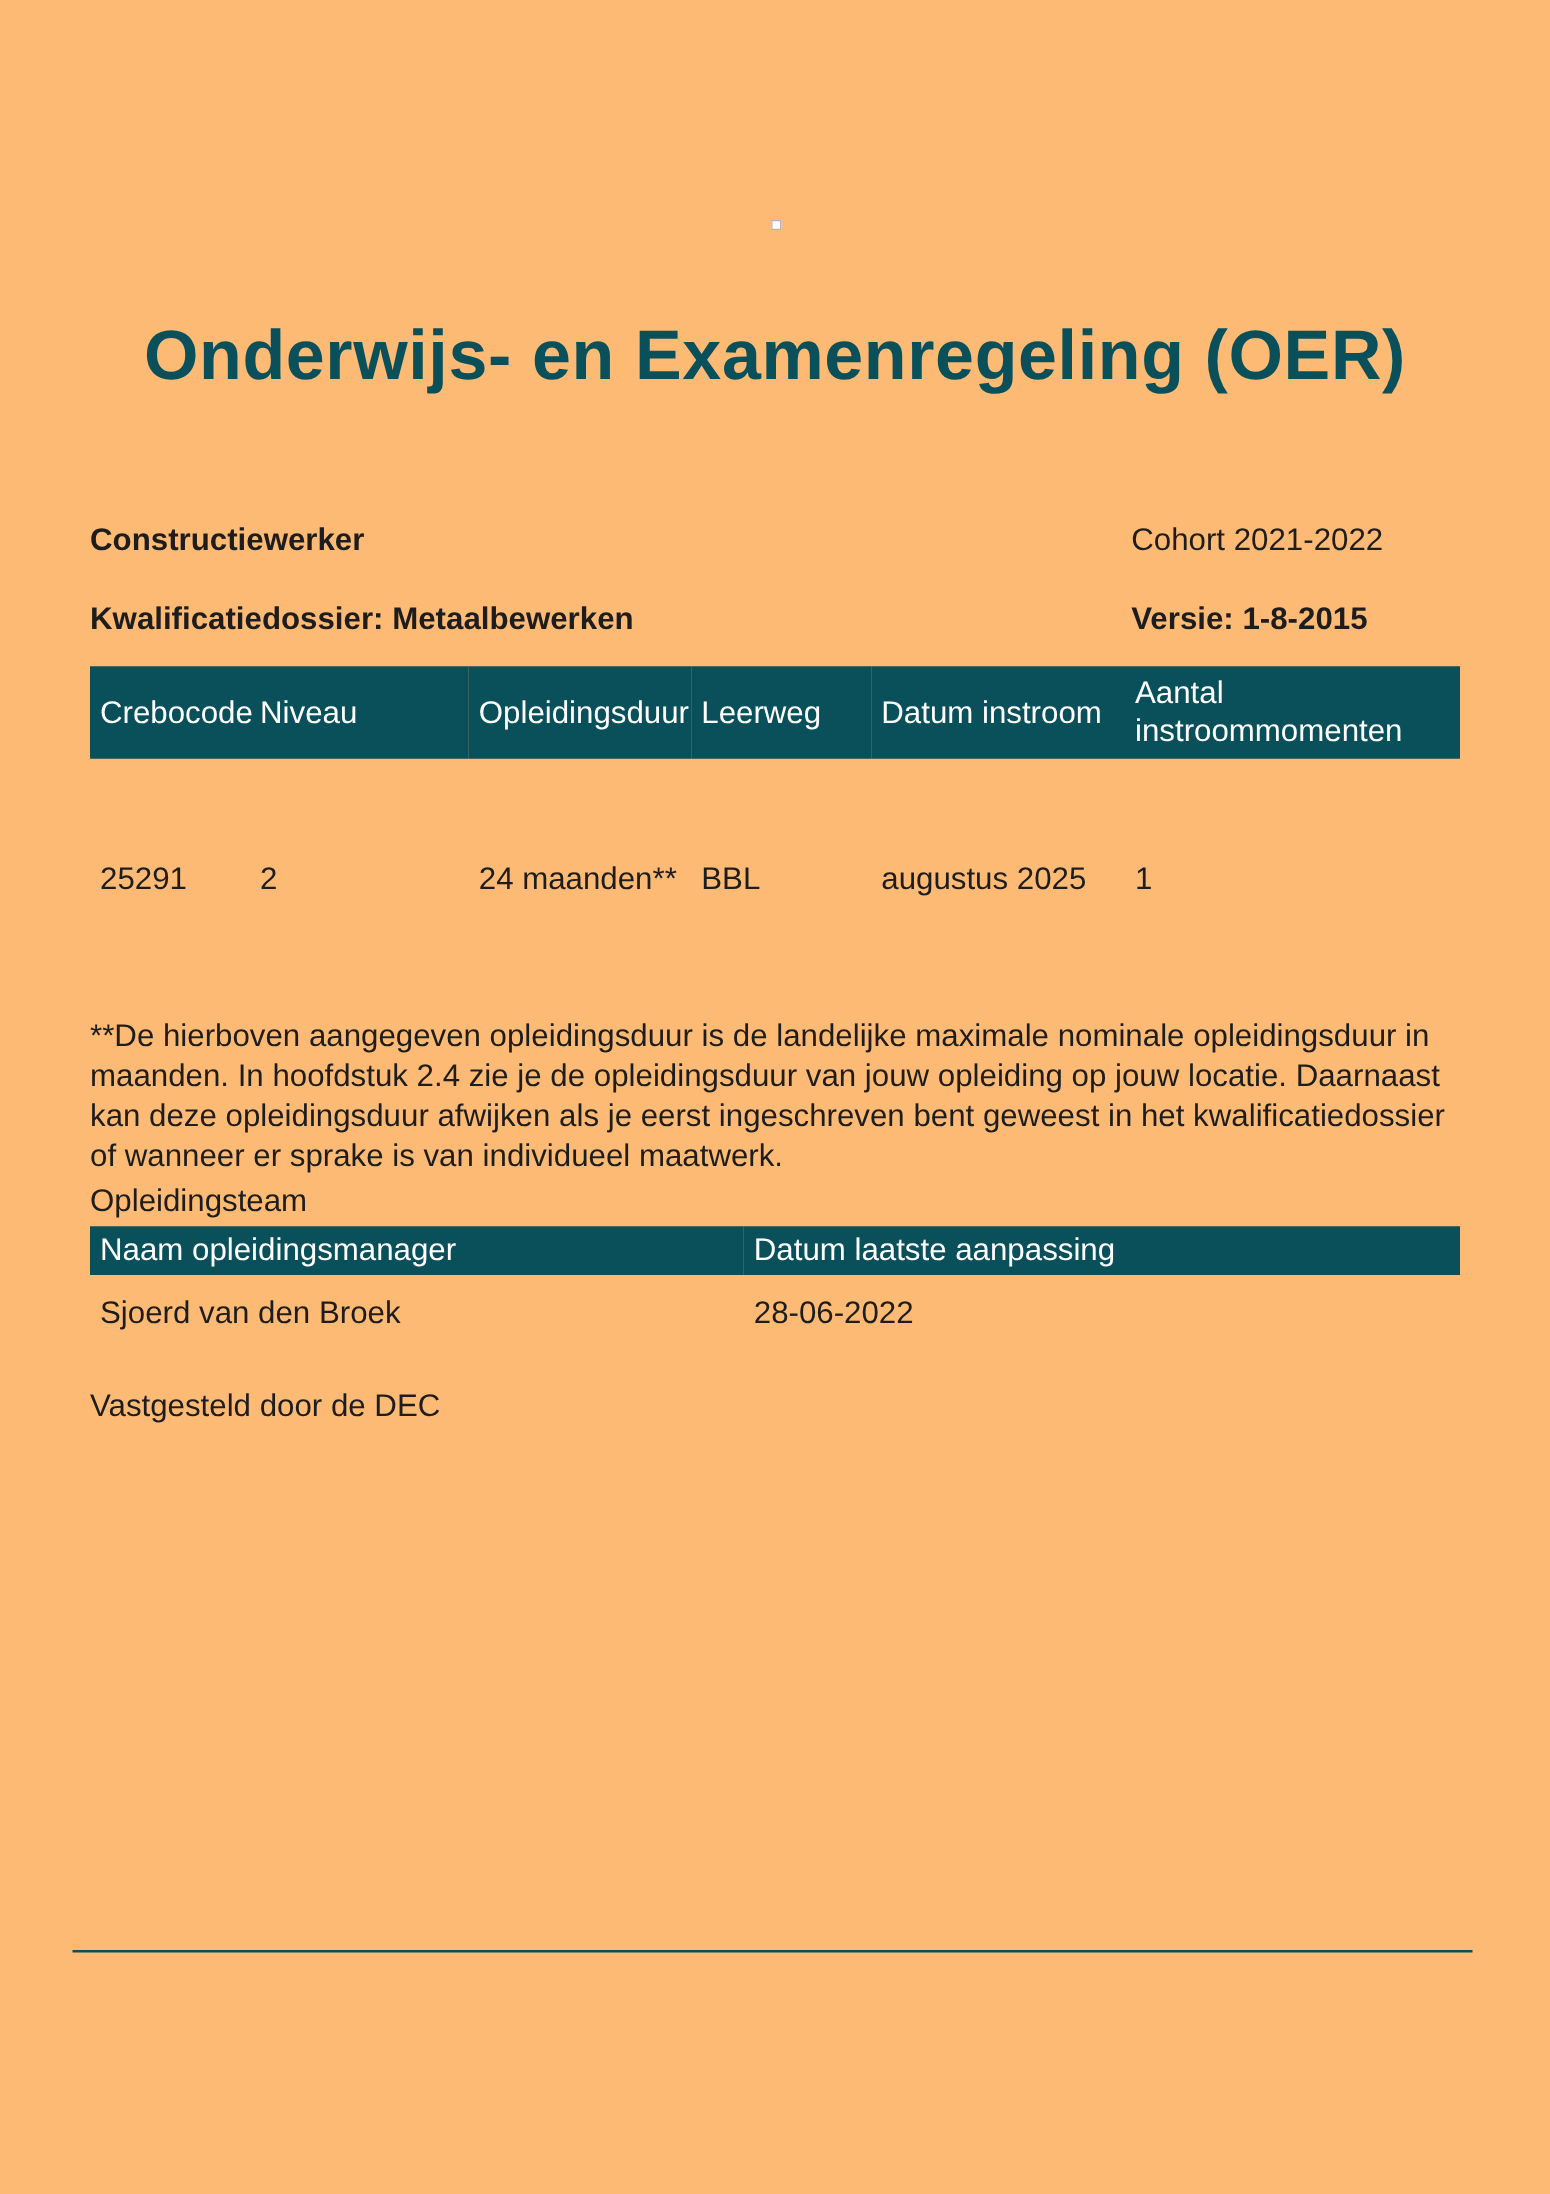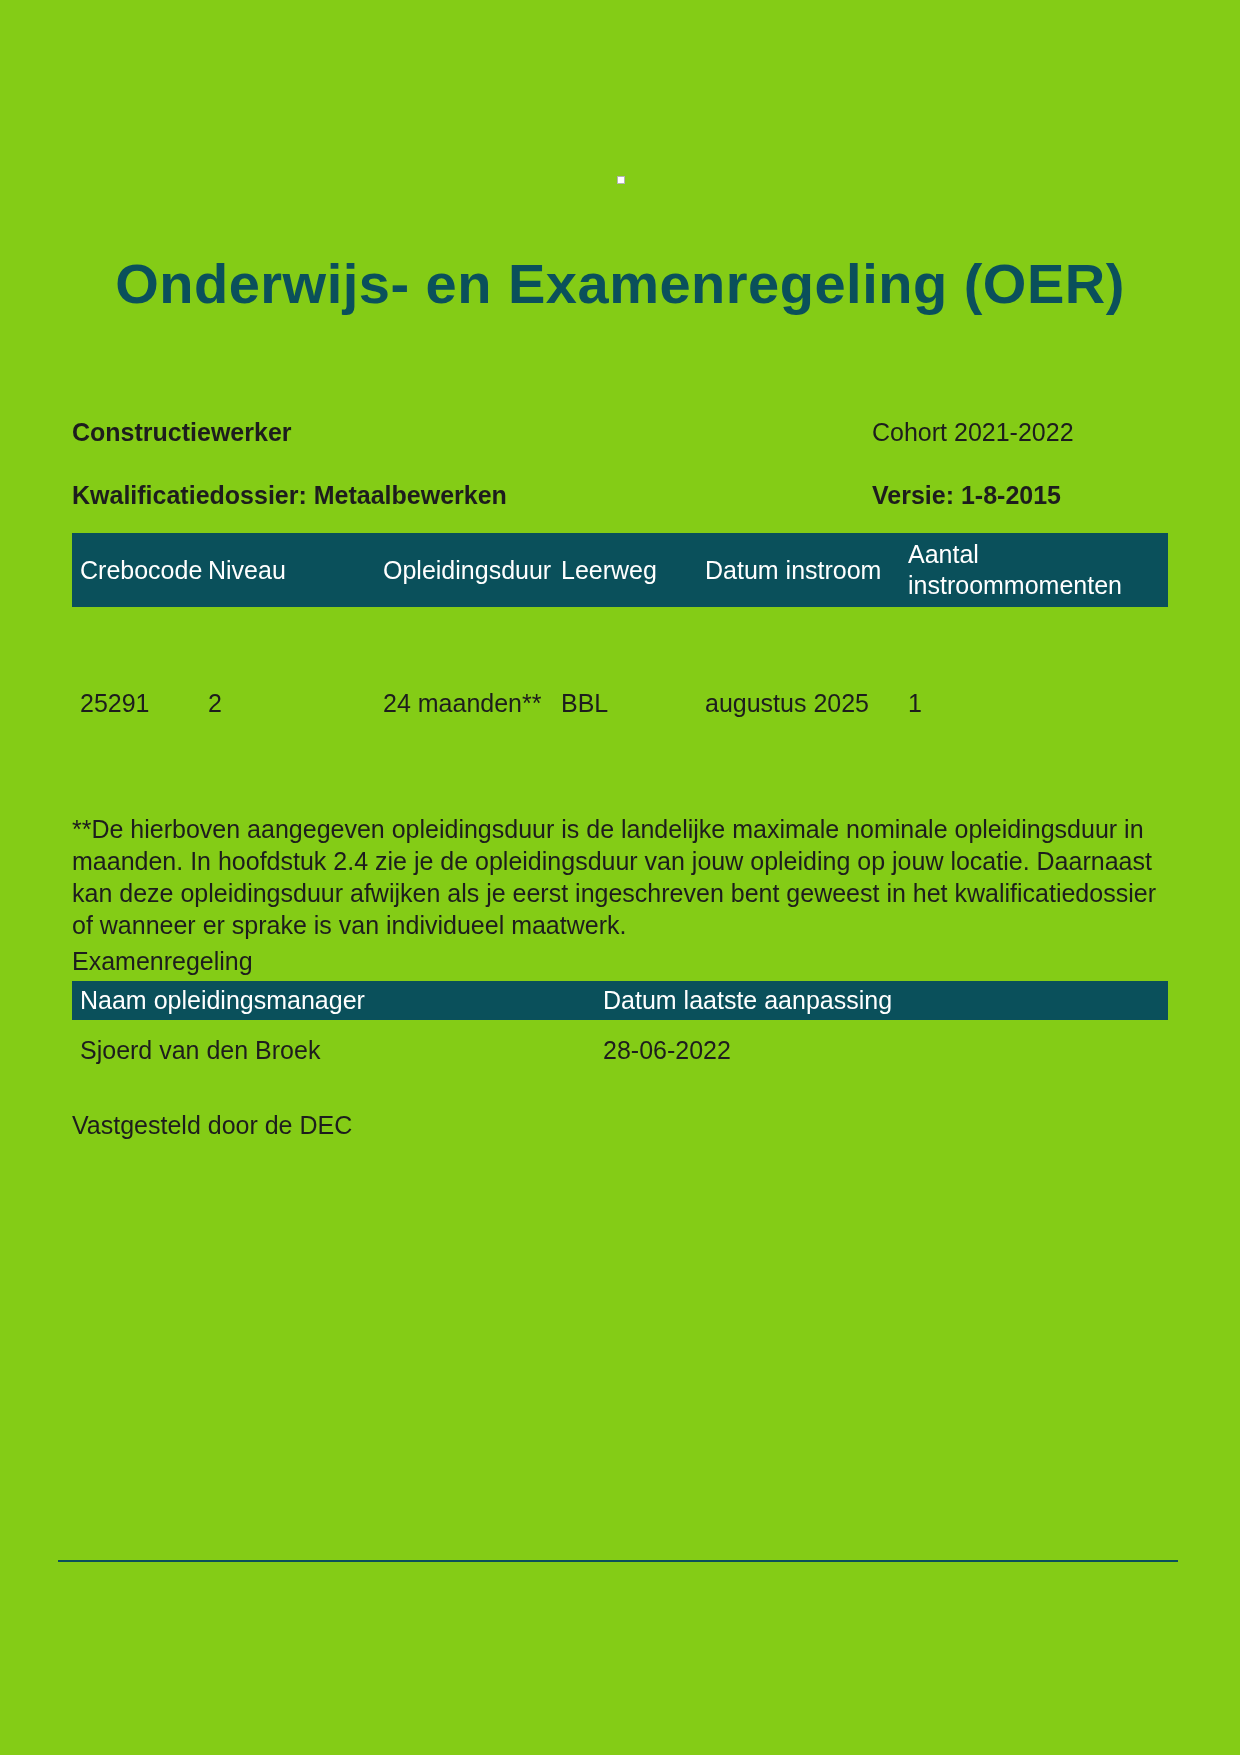--- a/index.html
+++ b/index.html
@@ -3,21 +3,21 @@
 <meta charset="utf-8">
 <style>
   * { margin: 0; padding: 0; box-sizing: border-box; }
   html, body { background: #ffffff; }
   :root { --teal: #0a505b; --ink: #1d1d1d; }
 
   .page {
     position: relative;
     width: 1240px;
     height: 1755px;
-    background: #84cc16;
+    background: #fdba74;
     font-family: "Liberation Sans", "DejaVu Sans", sans-serif;
     font-size: 25px;
     color: var(--ink);
     overflow: hidden;
   }
 
   .content {
     position: absolute;
     inset: 0;
     padding: 0 72px;
@@ -38,21 +38,21 @@
     text-align: center;
     font-size: 56px;
     line-height: 64px;
     font-weight: bold;
     color: var(--teal);
     letter-spacing: 0.5px;
   }
 
   .info-row { position: relative; line-height: 32px; }
   .info-row .left  { display: inline-block; }
-  .info-row .right { position: absolute; left: 800px; top: 0; }
+  .info-row .right { position: absolute; left: 833px; top: 0; }
   .info-row.first  { margin-top: 100px; }
   .info-row.first .left { font-weight: bold; }
   .info-row.second { margin-top: 31px; font-weight: bold; }
 
   table { width: 100%; border-collapse: collapse; table-layout: fixed; }
   th, td { text-align: left; font-weight: normal; font-size: 25px; }
 
   thead th {
     background: var(--teal);
     color: #ffffff;
@@ -144,21 +144,21 @@
           <td>BBL</td>
           <td>augustus 2025</td>
           <td>1</td>
         </tr>
       </tbody>
     </table>
 
     <p class="footnote">**De hierboven aangegeven opleidingsduur is de landelijke maximale nominale opleidingsduur in maanden. In hoofdstuk 2.4 zie je de opleidingsduur van jouw opleiding op jouw locatie. Daarnaast kan deze opleidingsduur afwijken als je eerst ingeschreven bent geweest in het kwalificatiedossier of wanneer er sprake is van individueel maatwerk.</p>
 
     <div class="team">
-      <div>Examenregeling</div>
+      <div>Opleidingsteam</div>
     </div>
 
     <table class="simple manager">
       <colgroup>
         <col style="width:523px">
           <col style="width:573px">
       </colgroup>
       <thead>
         <tr>
           <th>Naam opleidingsmanager</th>

